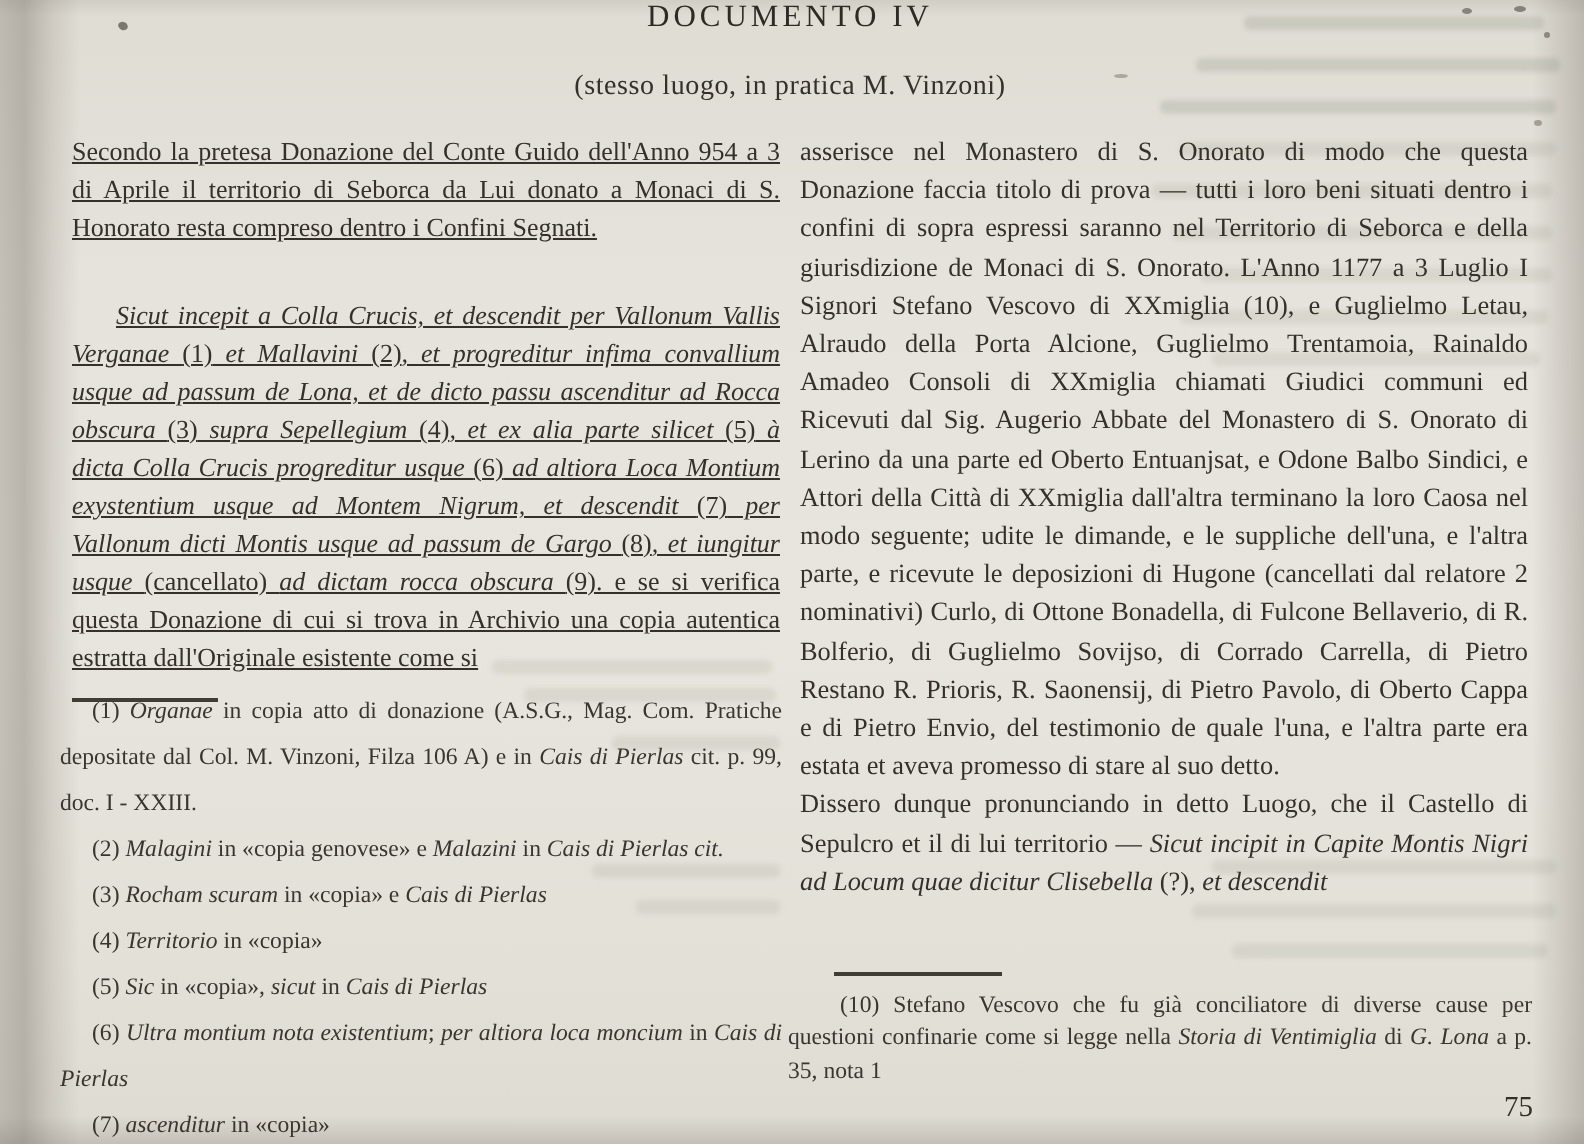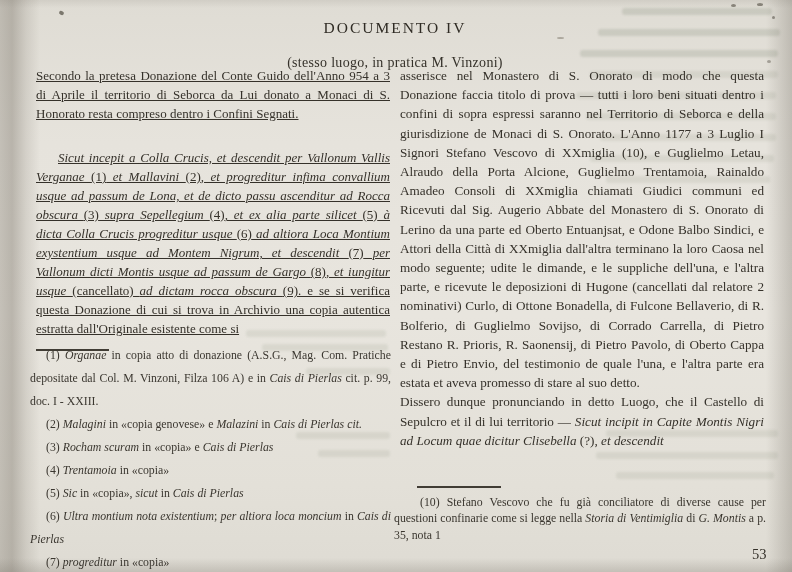--- a/index.html
+++ b/index.html
@@ -13,21 +13,21 @@
   .edge{position:absolute;pointer-events:none;}
   .edge.left{left:0;top:0;width:40px;height:572px;
     background:linear-gradient(90deg,rgba(116,109,98,.30) 0%,rgba(116,109,98,.40) 30%,rgba(116,109,98,.16) 65%,rgba(116,109,98,0) 100%);}
   .edge.right{right:0;top:0;width:26px;height:572px;
     background:linear-gradient(270deg,rgba(108,102,92,.30) 0%,rgba(108,102,92,.12) 60%,rgba(108,102,92,0) 100%);}
   .edge.bottom{left:0;bottom:0;width:792px;height:14px;
     background:linear-gradient(0deg,rgba(100,94,84,.22),rgba(100,94,84,0));}
   .edge.top{left:0;top:0;width:792px;height:8px;
     background:linear-gradient(180deg,rgba(108,102,92,.12),rgba(108,102,92,0));}
 
-  header{position:absolute;left:10px;top:19px;width:770px;text-align:center;}
+  header{position:absolute;left:10px;top:0;width:770px;text-align:center;}
   .doc-title{font-size:15.5px;letter-spacing:2px;color:#2f2b24;}
   .doc-subtitle{font-size:14px;margin-top:18px;letter-spacing:.3px;color:#35312a;}
 
   .col{position:absolute;text-align:justify;}
   #col-left{left:36px;top:66px;width:354px;height:285px;overflow:hidden;
     font-size:13px;line-height:19px;text-decoration:underline;}
   #col-right{left:400px;top:66px;width:364px;height:420px;overflow:hidden;
     font-size:13.2px;line-height:19.2px;}
   .col p{margin:0;}
   p.indent{text-indent:22px;margin-top:25px;}
@@ -95,33 +95,33 @@
   <div class="col" id="col-left">
     <p>Secondo la pretesa Donazione del Conte Guido dell'Anno 954 a 3 di Aprile il territorio di Seborca da Lui donato a Monaci di S. Honorato resta compreso dentro i Confini Segnati.</p>
     <p class="indent"><span class="it">Sicut incepit a Colla Crucis, et descendit per Vallonum Vallis Verganae </span><span class="rm">(1)</span><span class="it"> et Mallavini </span><span class="rm">(2)</span><span class="it">, et progreditur infima convallium usque ad passum de Lona, et de dicto passu ascenditur ad Rocca obscura </span><span class="rm">(3)</span><span class="it"> supra Sepellegium </span><span class="rm">(4)</span><span class="it">, et ex alia parte silicet </span><span class="rm">(5)</span><span class="it"> à dicta Colla Crucis progreditur usque </span><span class="rm">(6)</span><span class="it"> ad altiora Loca Montium exystentium usque ad Montem Nigrum, et descendit </span><span class="rm">(7)</span><span class="it"> per Vallonum dicti Montis usque ad passum de Gargo </span><span class="rm">(8)</span><span class="it">, et iungitur usque </span><span class="rm">(cancellato) </span><span class="it">ad dictam rocca obscura </span><span class="rm">(9). e se si verifica questa Donazione di cui si trova in Archivio una copia autentica estratta dall'Originale esistente come si</span></p>
   </div>
 
   <div class="fnsep" id="fnsep-left"></div>
   <div class="fnblock" id="fn-left">
     <p><span class="rm">(1) </span><span class="it">Organae</span><span class="rm"> in copia atto di donazione (A.S.G., Mag. Com. Pratiche depositate dal Col. M. Vinzoni, Filza 106 A) e in </span><span class="it">Cais di Pierlas</span><span class="rm"> cit. p. 99, doc. I - XXIII.</span></p>
     <p><span class="rm">(2) </span><span class="it">Malagini</span><span class="rm"> in «copia genovese» e </span><span class="it">Malazini</span><span class="rm"> in </span><span class="it">Cais di Pierlas cit.</span></p>
     <p><span class="rm">(3) </span><span class="it">Rocham scuram</span><span class="rm"> in «copia» e </span><span class="it">Cais di Pierlas</span></p>
-    <p><span class="rm">(4) </span><span class="it">Trentamoia</span><span class="rm"> in «copia»</span></p>
+    <p><span class="rm">(4) </span><span class="it">Territorio</span><span class="rm"> in «copia»</span></p>
     <p><span class="rm">(5) </span><span class="it">Sic</span><span class="rm"> in «copia», </span><span class="it">sicut</span><span class="rm"> in </span><span class="it">Cais di Pierlas</span></p>
     <p><span class="rm">(6) </span><span class="it">Ultra montium nota existentium</span><span class="rm">; </span><span class="it">per altiora loca moncium</span><span class="rm"> in </span><span class="it">Cais di Pierlas</span></p>
-    <p><span class="rm">(7) </span><span class="it">progreditur</span><span class="rm"> in «copia»</span></p>
+    <p><span class="rm">(7) </span><span class="it">ascenditur</span><span class="rm"> in «copia»</span></p>
     <p><span class="rm">(8) </span><span class="it">Larvo</span><span class="rm"> (err) in «copia»</span></p>
     <p><span class="rm">(9) come alla nota 3</span></p>
   </div>
 
   <div class="col" id="col-right">
     <p>asserisce nel Monastero di S. Onorato di modo che questa Donazione faccia titolo di prova — tutti i loro beni situati dentro i confini di sopra espressi saranno nel Territorio di Seborca e della giurisdizione de Monaci di S. Onorato. L'Anno 1177 a 3 Luglio I Signori Stefano Vescovo di XXmiglia (10), e Guglielmo Letau, Alraudo della Porta Alcione, Guglielmo Trentamoia, Rainaldo Amadeo Consoli di XXmiglia chiamati Giudici communi ed Ricevuti dal Sig. Augerio Abbate del Monastero di S. Onorato di Lerino da una parte ed Oberto Entuanjsat, e Odone Balbo Sindici, e Attori della Città di XXmiglia dall'altra terminano la loro Caosa nel modo seguente; udite le dimande, e le suppliche dell'una, e l'altra parte, e ricevute le deposizioni di Hugone (cancellati dal relatore 2 nominativi) Curlo, di Ottone Bonadella, di Fulcone Bellaverio, di R. Bolferio, di Guglielmo Sovijso, di Corrado Carrella, di Pietro Restano R. Prioris, R. Saonensij, di Pietro Pavolo, di Oberto Cappa e di Pietro Envio, del testimonio de quale l'una, e l'altra parte era estata et aveva promesso di stare al suo detto.</p>
     <p><span class="rm">Dissero dunque pronunciando in detto Luogo, che il Castello di Sepulcro et il di lui territorio — </span><span class="it">Sicut incipit in Capite Montis Nigri ad Locum quae dicitur Clisebella</span><span class="rm"> (?), </span><span class="it">et descendit</span></p>
   </div>
 
   <div class="fnsep" id="fnsep-right"></div>
   <div class="fnblock" id="fn-right">
-    <p><span class="rm">(10) Stefano Vescovo che fu già conciliatore di diverse cause per questioni confinarie come si legge nella </span><span class="it">Storia di Ventimiglia</span><span class="rm"> di </span><span class="it">G. Montis</span><span class="rm"> a p. 35, nota 1</span></p>
+    <p><span class="rm">(10) Stefano Vescovo che fu già conciliatore di diverse cause per questioni confinarie come si legge nella </span><span class="it">Storia di Ventimiglia</span><span class="rm"> di </span><span class="it">G. Lona</span><span class="rm"> a p. 35, nota 1</span></p>
   </div>
 
-  <div id="page-number">53</div>
+  <div id="page-number">75</div>
 
 </div>
 
 </body></html>

